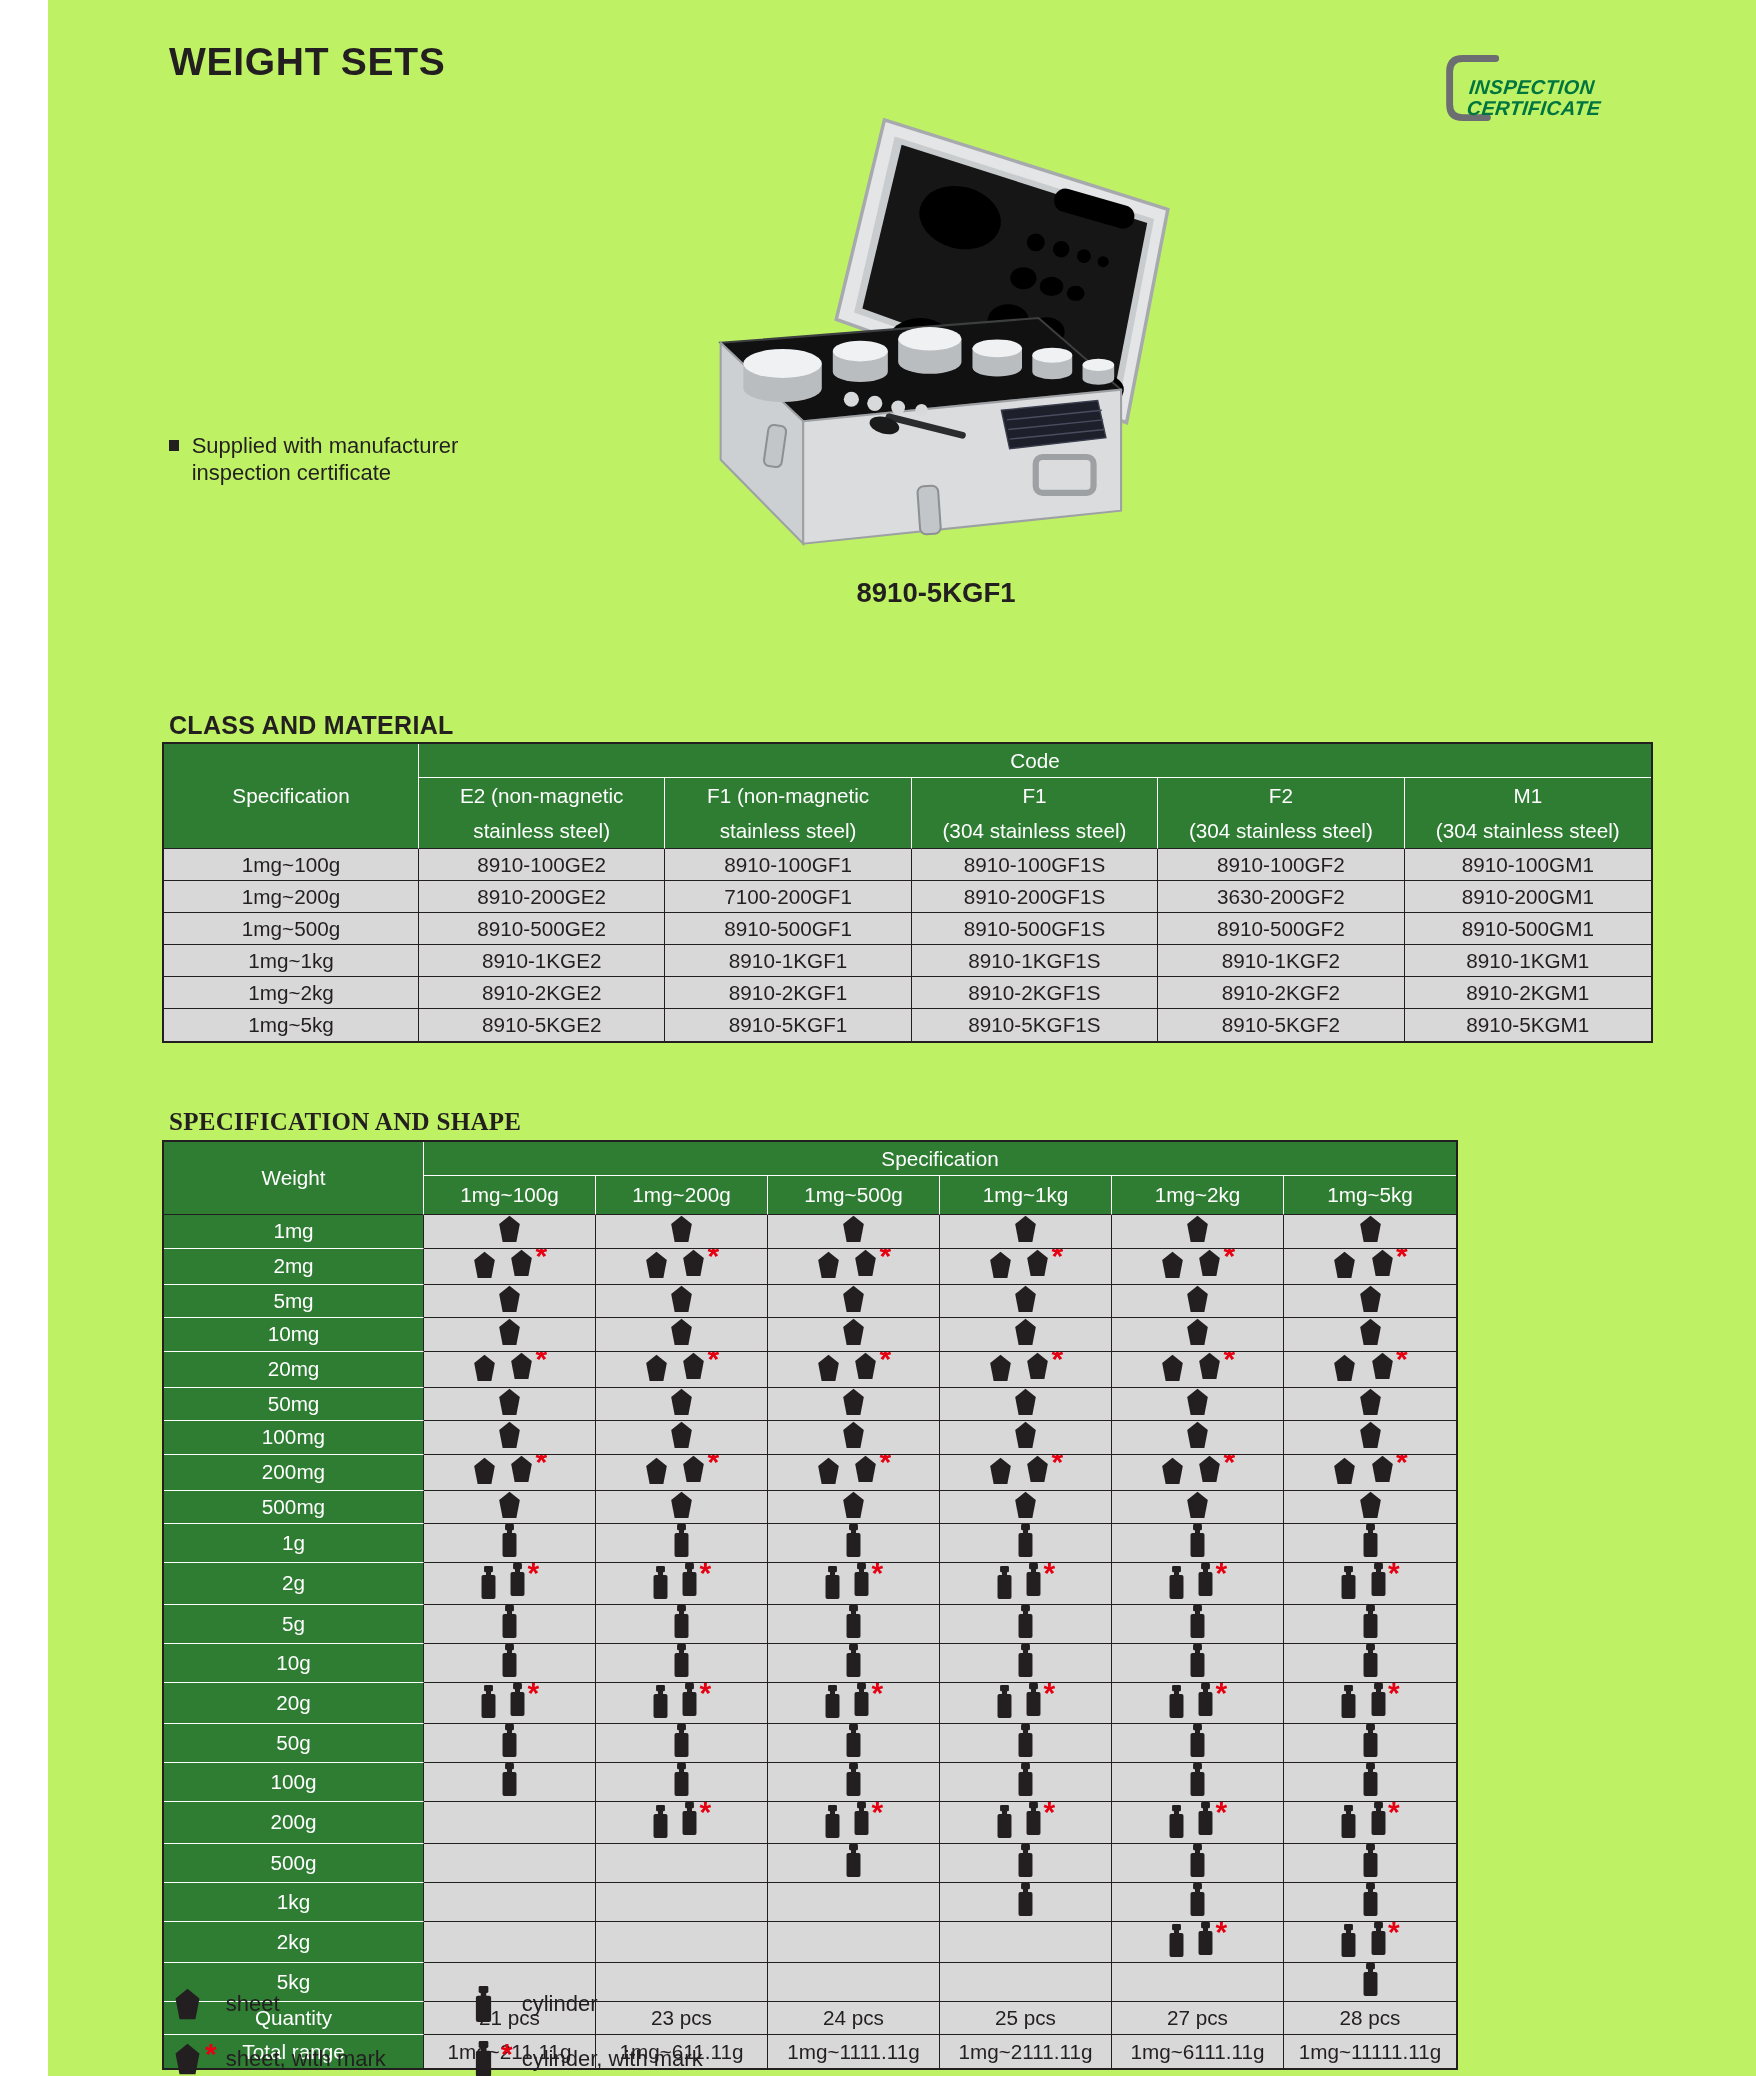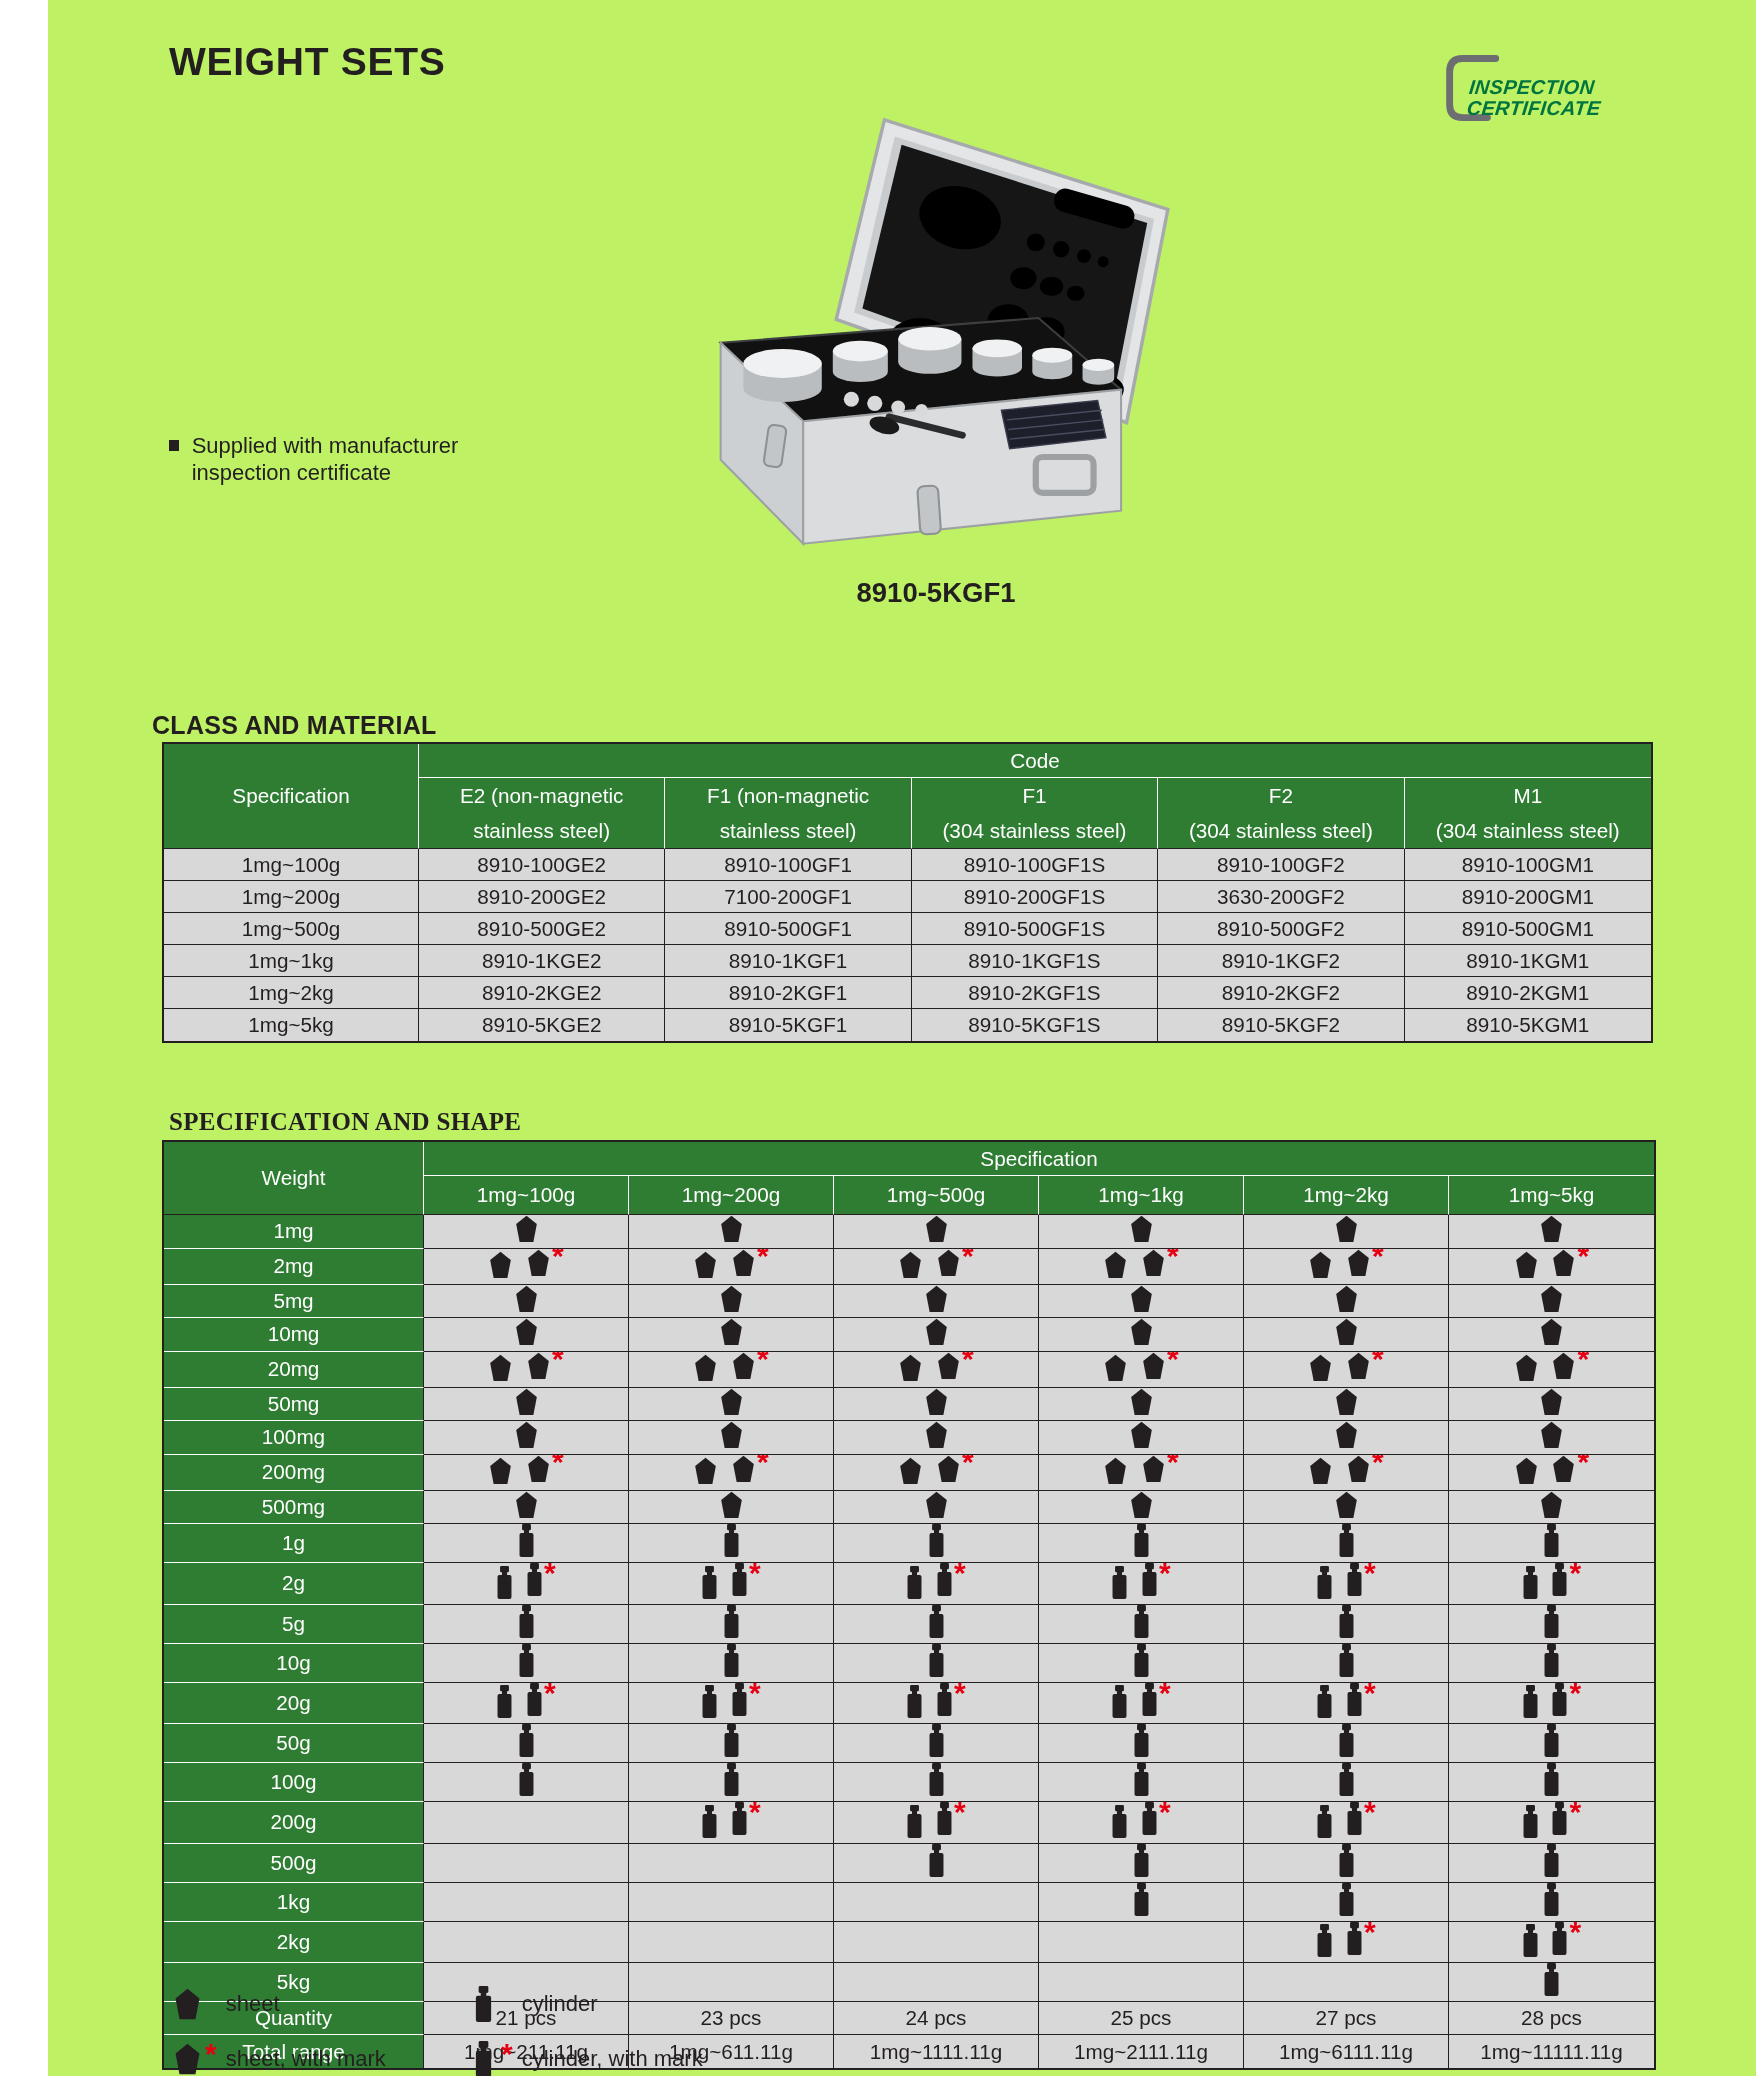--- a/index.html
+++ b/index.html
@@ -24,30 +24,30 @@
   
   .bullet { position:absolute; left:121px; top:432px; display:flex; }
   .bullet-square { width:10.3px; height:10.3px; background:#231f20; margin:8.3px 12.4px 0 0; flex:0 0 auto; }
   .bullet-text { font-size:22px; line-height:27px; white-space:pre-line; }
   .product { position:absolute; left:630px; top:114px; width:516px; height:448px; }
   .caption { position:absolute; left:630px; top:577px; width:516px; text-align:center;
              font-size:27.5px; font-weight:bold; }
 
   
   .sec-heading { position:absolute; font-size:25px; font-weight:bold; letter-spacing:0.3px; }
-  .h1pos { left:104px; top:711px; }
+  .h1pos { left:121px; top:711px; }
   .h2pos { left:121px; top:1108px;font-family:Liberation Serif, serif; }
 
   
   table.t {
     position:absolute; border-collapse:separate; border-spacing:0;
     border:2.8px solid #231f20; table-layout:fixed; background:#d8d8d8;
   }
   .t1pos { left:114px; top:742px; width:1491px; }
-  .t2pos { left:114px; top:1140px; width:1494px; }
+  .t2pos { left:114px; top:1140px; width:1296px; }
   .t th, .t td { padding:0; text-align:center; vertical-align:middle;
                  font-size:20.7px; font-weight:normal; overflow:hidden; }
   .green { background:#2e7d32; color:#ffffff; font-weight:bold; }
   .gray  { background:#d8d8d8; }
   .bw-r { border-right:1.4px solid #ffffff; }
   .bw-b { border-bottom:1.4px solid #ffffff; }
   .bd-r { border-right:1.4px solid #231f20; }
   .bd-b { border-bottom:1.4px solid #231f20; }
   .pre { white-space:pre-line; line-height:35px; }
   .codecell { font-weight:bold; }

